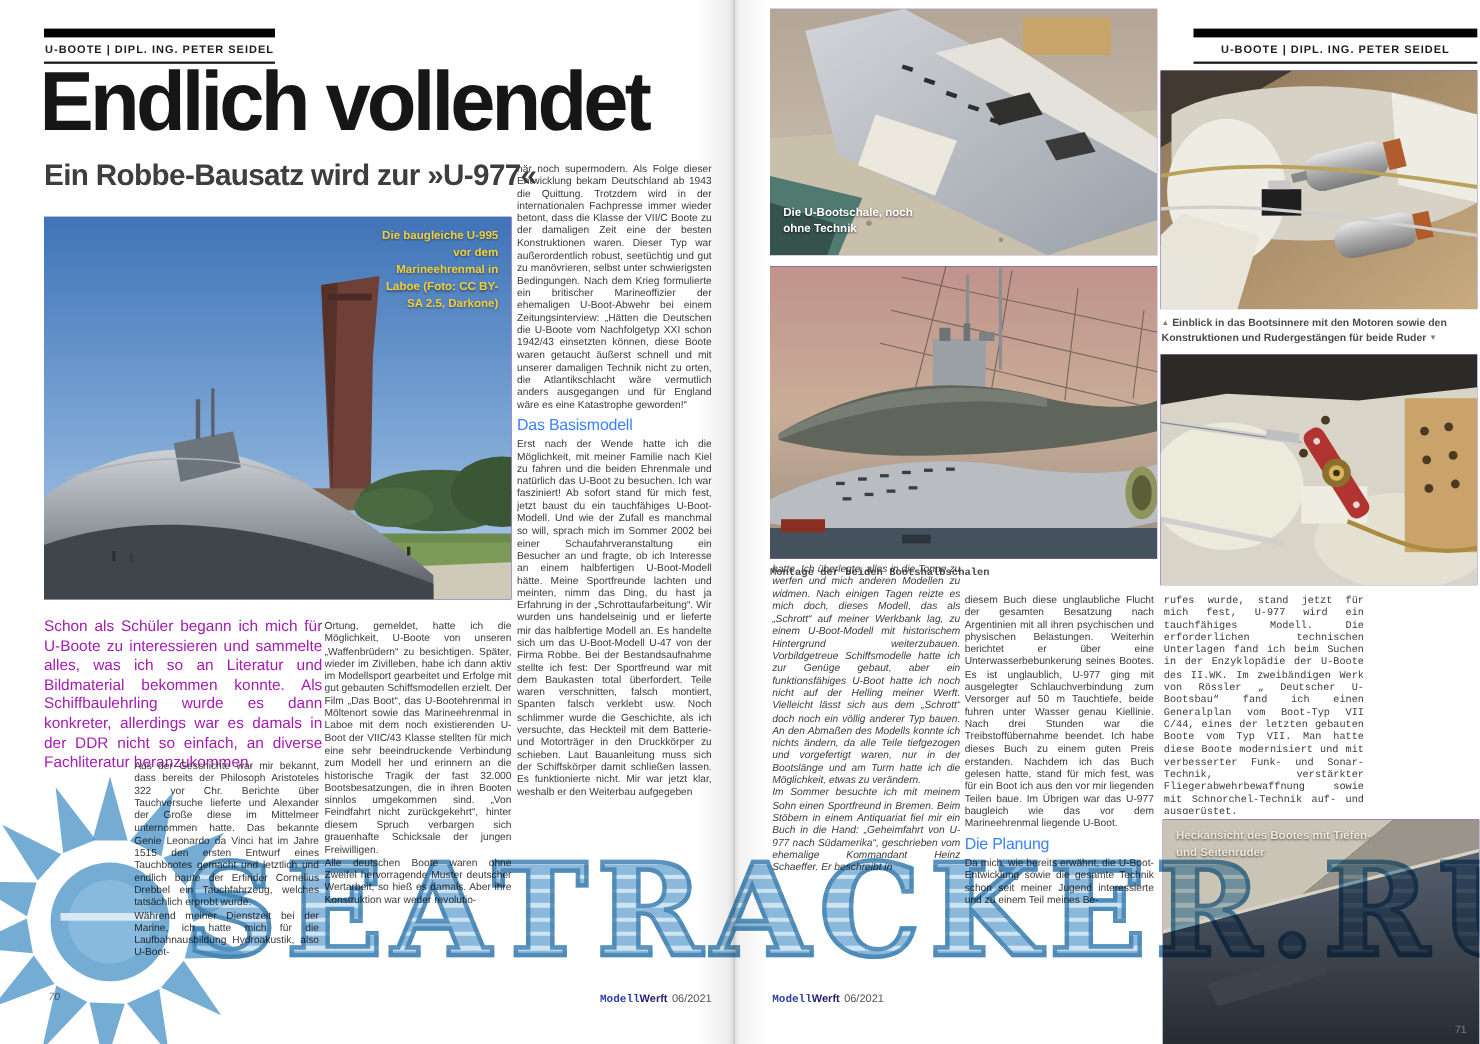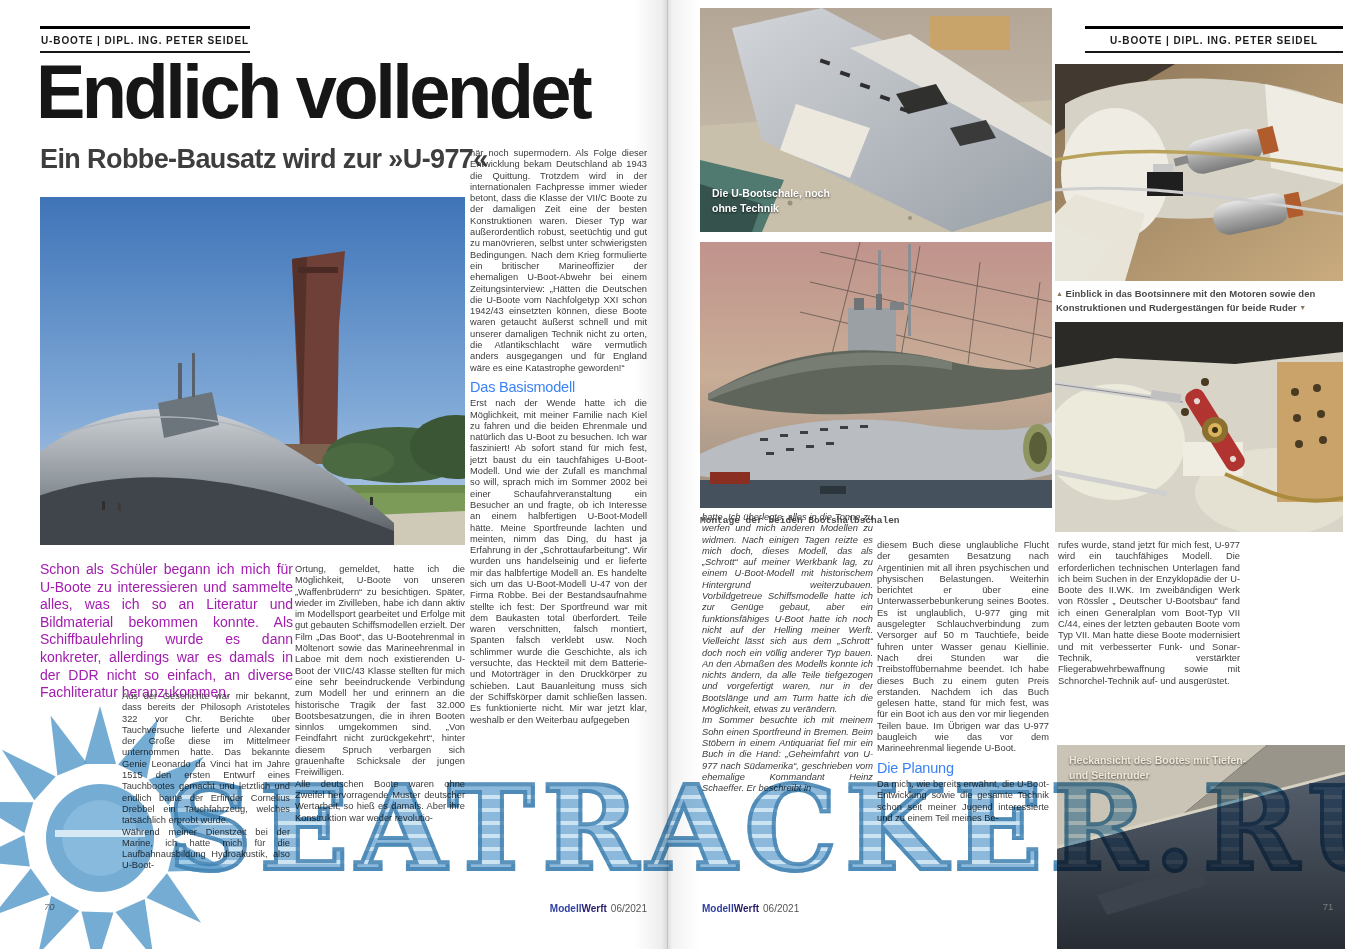--- a/index.html
+++ b/index.html
@@ -4,21 +4,21 @@
 <style>
   * { margin:0; padding:0; box-sizing:border-box; }
   html,body { width:1345px; height:949px; }
   body {
     position:relative; background:#ffffff; overflow:hidden;
     font-family:"Liberation Sans", sans-serif; color:#3c3c3c;
   }
 
   
   .kicker {
-    position:absolute; top:26px; border-top:3px solid #000000; border-bottom:2px solid #161616;
+    position:absolute; top:26px; border-top:8px solid #000000; border-bottom:2px solid #161616;
     font-size:10px; font-weight:bold; letter-spacing:.9px; color:#1c1c1c;
     text-align:center; padding:6px 0 5px; white-space:nowrap;
   }
   .kicker-left  { left:40px;  width:210px; }
   .kicker-right { left:1085px; width:258px; }
 
   
   .title {
     position:absolute; left:36px; top:48px; font-size:74px; font-weight:700;
     letter-spacing:-3.5px; color:#161616; white-space:nowrap; transform:scaleY(1.03);
@@ -62,36 +62,36 @@
   .body-col {
     position:absolute; font-size:9.3px; line-height:11.3px; color:#3c3c3c;
     text-align:justify; overflow:hidden;
   }
   .body-col p { margin:0; }
   .col1-indent { left:122px; top:691px; width:168px; height:194px; }
   .col2 { left:295px; top:564px; width:170px; height:362px; }
   .col3 { left:470px; top:148px; width:177px; height:756px; }
   .rcol1 { left:702px;  top:512px; width:171px; height:356px;font-style:italic; }
   .rcol2 { left:877px;  top:540px; width:172px; height:356px; }
-  .rcol3 { left:1058px; top:540px; width:182px; height:200px; }
+  .rcol3 { left:1058px; top:540px; width:182px; height:200px;font-family:Liberation Mono, monospace; }
   .subhead {
     font-size:14.5px; font-weight:400; color:#3b82f6; letter-spacing:-.2px;
     margin:8px 0 5px;
   }
 
   
   .footer { position:absolute; top:903px; font-size:10px; color:#555; }
   .footer-left  { left:470px; width:177px; text-align:right; }
   .footer-right { left:702px; }
-  .brand-a { color:#2e3fa3; font-weight:bold; }
+  .brand-a { color:#2e3fa3; font-weight:bold;font-family:Liberation Mono, monospace; }
   .brand-b { color:#241d6b; font-weight:bold; }
   .issue { color:#555; margin-left:4px; }
   .pagenum { position:absolute; top:901px; font-size:9.5px; color:#7d7d7d; }
   .pagenum-left { left:44px;font-style:italic; }
-  .pagenum-right { left:1316px; width:24px; text-align:center; }
+  .pagenum-right { left:1316px; width:24px; text-align:center;margin-top:30px; }
 
   
   .gutter {
     position:absolute; left:634px; top:0; width:66px; height:949px; pointer-events:none;
     background:linear-gradient(90deg, rgba(0,0,0,0) 0%, rgba(0,0,0,.07) 42%,
                rgba(0,0,0,.14) 50%, rgba(0,0,0,.05) 58%, rgba(0,0,0,0) 100%);
   }
   .gutter-line { position:absolute; left:667px; top:0; width:1px; height:949px; background:#c2c2c2; }
 
   
@@ -145,20 +145,21 @@
       <path d="M-10,262 C60,206 150,194 232,240 C282,268 322,298 354,326 L354,348 L-10,348 Z" fill="url(#hull)"></path>
       <path d="M-10,302 C80,268 190,270 354,334 L354,348 L-10,348 Z" fill="#3f454b"></path>
       <polygon points="118,206 172,195 179,228 124,241" fill="#6d757c"></polygon>
       <rect x="138" y="166" width="4" height="36" fill="#59616a"></rect>
       <rect x="152" y="156" width="3" height="44" fill="#59616a"></rect>
       <path d="M20,238 C90,214 170,212 240,244" stroke="#aeb4ba" stroke-width="1.5" fill="none"></path>
       <rect x="62" y="304" width="3" height="9" fill="#2e2e2e"></rect>
       <rect x="78" y="306" width="3" height="8" fill="#3a3a3a"></rect>
       <rect x="330" y="300" width="3" height="8" fill="#2e2e2e"></rect>
     </svg>
+    <div class="cap-yellow">Die baugleiche U-995 vor dem Marineehrenmal in Laboe (Foto: CC BY-SA 2.5, Darkone)</div>
   </div>
 
   <div class="lede">Schon als Schüler begann ich mich für U-Boote zu interessieren und sammelte alles, was ich so an Literatur und Bildmaterial bekommen konnte. Als Schiffbaulehrling wurde es dann konkreter, allerdings war es damals in der DDR nicht so einfach, an diverse Fachliteratur heranzukommen.</div>
 
   <div class="body-col col1-indent">
     <p>Aus der Geschichte war mir bekannt, dass bereits der Philosoph Aristoteles 322 vor Chr. Berichte über Tauchversuche lieferte und Alexander der Große diese im Mittelmeer unternommen hatte. Das bekannte Genie Leonardo da Vinci hat im Jahre 1515 den ersten Entwurf eines Tauchbootes gemacht und letztlich und endlich baute der Erfinder Cornelius Drebbel ein Tauchfahrzeug, welches tatsächlich erprobt wurde.</p>
     <p>Während meiner Dienstzeit bei der Marine, ich hatte mich für die Laufbahnausbildung Hydroakustik, also U-Boot-</p>
   </div>
 
   <div class="body-col col2">

